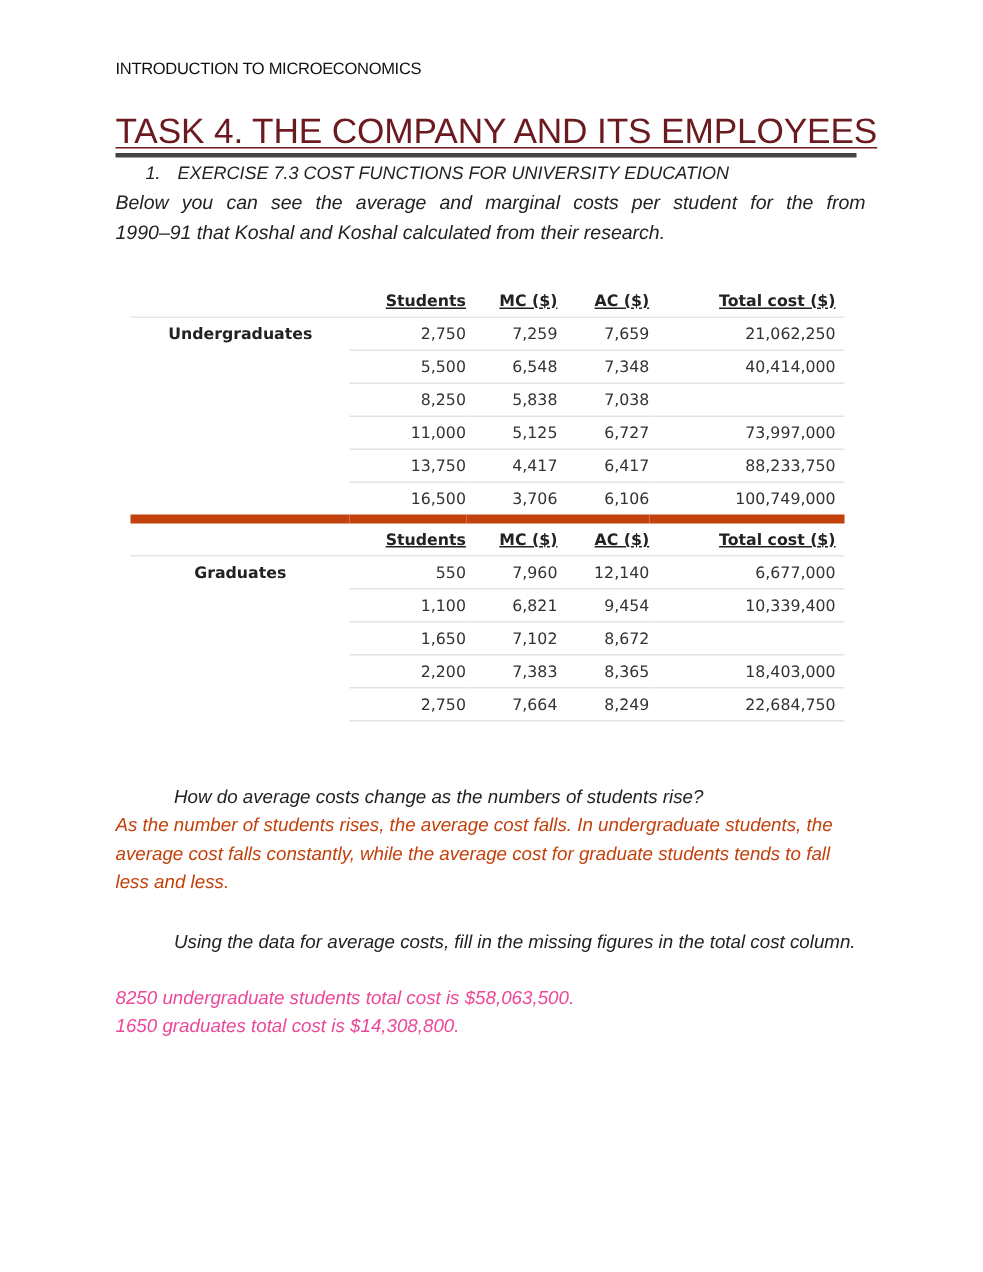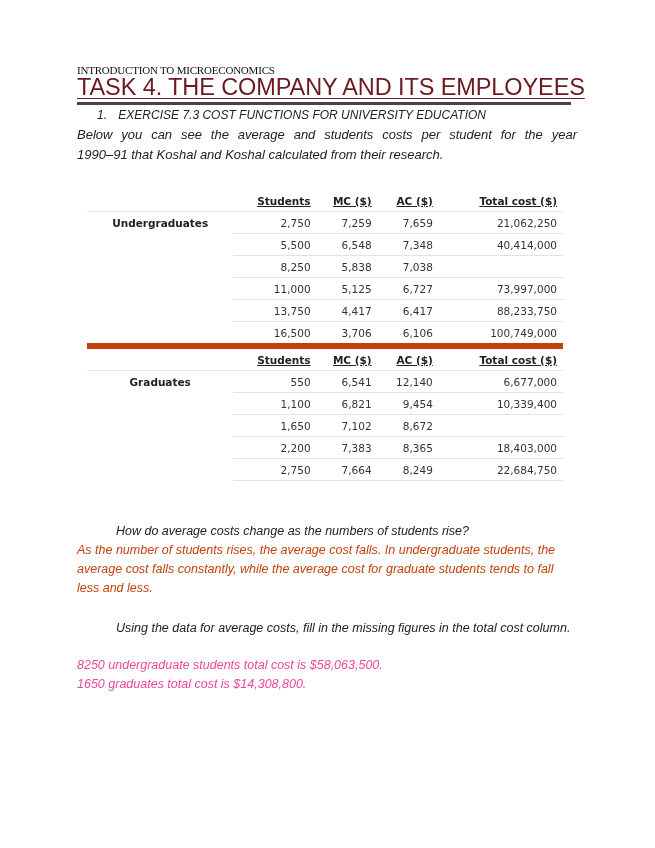--- a/index.html
+++ b/index.html
@@ -1,20 +1,20 @@
 <!DOCTYPE html>
 <html><head>
   <meta charset="utf-8">
   <style>
     html, body { margin: 0; padding: 0; background: #ffffff; }
     body { width: 655px; height: 848px; position: relative; overflow: hidden; color: #1a1a1a; }
     .header {
       position: absolute; left: 77px; top: 40px;
-      font-family: Liberation Serif, serif; font-size: 11px; letter-spacing: -0.2px;
-      color: #111; font-weight: normal; margin-top: 24px;
+      font-family: Liberation Sans, sans-serif; font-size: 11px; letter-spacing: -0.2px;
+      color: #111; font-weight: normal;
     }
     .title {
       position: absolute; left: 77px; top: 74px; width: 495px;
       font-family: "Liberation Sans", sans-serif; font-size: 23.5px; color: #6b1a1f;
       letter-spacing: -0.1px; white-space: nowrap;
     }
     .title-text { text-decoration: underline; text-decoration-thickness: 1px; text-underline-offset: 3px; }
     .title-rule { position: absolute; left: 77px; top: 102px; width: 494px; height: 3px; background: #444; }
     .exercise {
       position: absolute; left: 97px; top: 108px;
@@ -73,21 +73,21 @@
   <span class="title-text">TASK 4. THE COMPANY AND ITS EMPLOYEES</span>
 </div>
 <div class="title-rule"></div>
 
 <div class="exercise">
   <span class="num">1.</span>
   <span>EXERCISE 7.3 COST FUNCTIONS FOR UNIVERSITY EDUCATION</span>
 </div>
 
 <div class="intro">
-  <span class="l1">Below you can see the average and students costs per student for the year</span>
+  <span class="l1">Below you can see the average and marginal costs per student for the from</span>
   <span>1990–91 that Koshal and Koshal calculated from their research.</span>
 </div>
 
 <div class="table-wrap">
   <table>
     <tbody>
 
       <tr class="hdr">
         <th class="c0"></th>
         <th class="c1">Students</th>
@@ -141,21 +141,21 @@
       <tr class="hdr second">
         <th class="c0"></th>
         <th class="c1">Students</th>
         <th class="c2">MC ($)</th>
         <th class="c3">AC ($)</th>
         <th class="c4">Total cost ($)</th>
       </tr>
       <tr class="row first">
         <td class="c0 group-label">Graduates</td>
         <td class="num c1">550</td>
-        <td class="num c2">6,541</td>
+        <td class="num c2">7,960</td>
         <td class="num c3">12,140</td>
         <td class="num c4">6,677,000</td>
       </tr>
       <tr class="row">
         <td class="c0"></td>
         <td class="num c1">1,100</td>
         <td class="num c2">6,821</td>
         <td class="num c3">9,454</td>
         <td class="num c4">10,339,400</td>
       </tr>

